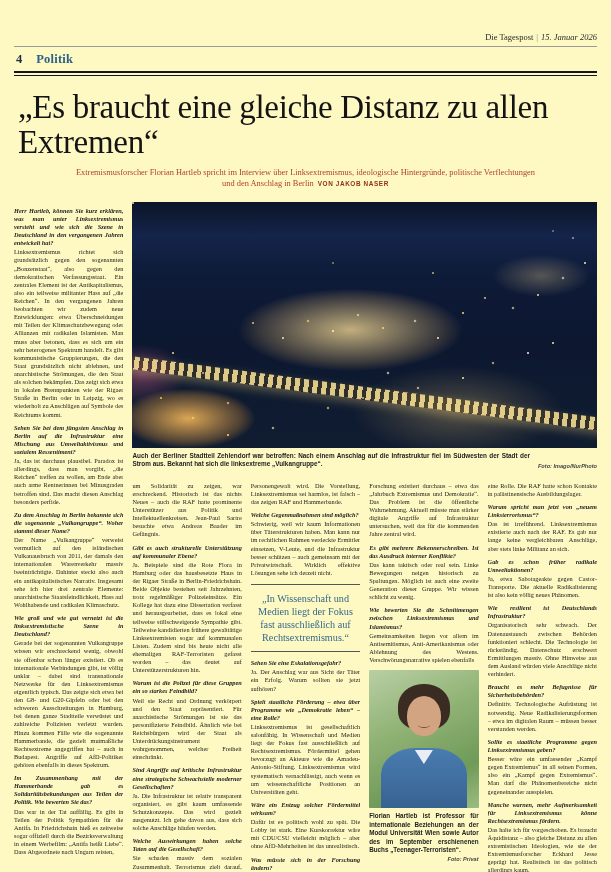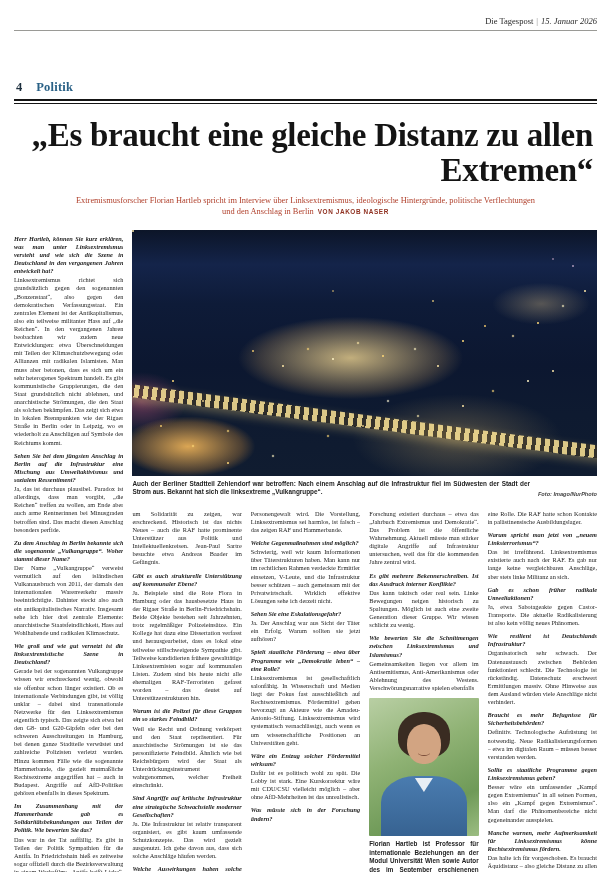--- a/index.html
+++ b/index.html
@@ -1,31 +1,31 @@
 <!DOCTYPE html>
 <html lang="de"><head>
 <meta charset="utf-8">
 <style>
   html,body{margin:0;padding:0;background:#e9e8e4;}
-  .page{position:relative;width:611px;height:872px;margin:0 auto;background:#ffffff;
-        box-sizing:border-box;padding:16px 14px 0 14px;overflow:hidden;
+  .page{position:relative;width:611px;height:872px;margin:0 auto;background:#fef9c3;
+        box-sizing:border-box;padding:32px 14px 0 14px;overflow:hidden;
         font-family:"Liberation Serif",serif;color:#1c1c1c;}
   
   .masthead{ text-align:right;font-size:8.5px;color:#2a2a2a;padding-bottom:4px;}
   .masthead .paper{font-weight:normal;}
   .masthead .sep{color:#888;margin:0 3px;}
   .masthead .date{font-style:italic;}
   .rule-thin{border-top:1px solid #9a9a96;}
   .sectionrow{display:flex;align-items:baseline;gap:14px;padding:5px 0 4px 2px;}
   .pageno{font-size:12.5px;font-weight:bold;color:#1d2f3e;}
-  .section{font-size:12.5px;font-weight:bold;color:#2a6186;letter-spacing:.2px;margin-top:44px;}
+  .section{font-size:12.5px;font-weight:bold;color:#2a6186;letter-spacing:.2px;}
   .rule-double{border-top:2.2px solid #15151 5;border-top:2.2px solid #151515;height:2px;border-bottom:.8px solid #151515;}
   
-  .headline{margin:14px auto 6px auto;max-width:575px;text-align:right;
-            font-size:33px;line-height:1.07;font-weight:700;color:#141414;letter-spacing:-.3px;}
+  .headline{margin:14px auto 6px auto;max-width:575px;text-align:left;
+            font-size:33px;line-height:1.07;font-weight:400;color:#141414;letter-spacing:-.3px;}
   .dek{max-width:470px;margin:6px auto 0 auto;text-align:center;
        font-size:8.4px;line-height:1.38;color:#b0402c;}
   .byline{font-family:"Liberation Sans",sans-serif;font-weight:bold;font-size:6.4px;
           letter-spacing:.6px;color:#8f3020;margin-left:4px;}
   
   .main{display:grid;grid-template-columns:repeat(5,1fr);column-gap:9px;
         grid-template-rows:280px auto;margin-top:12px;}
   .cell{overflow:hidden;}
   .col1{grid-column:1;grid-row:1 / 3;}
   .photocell{grid-column:2 / 6;grid-row:1;}
@@ -129,20 +129,21 @@
         <div class="blk a">Weil sie Recht und Ordnung verkörpert und den Staat repräsentiert. Für anarchistische Strömungen ist sie das personifizierte Feindbild. Ähnlich wie bei Reichsbürgern wird der Staat als Unterdrückungsinstrument wahrgenommen, welcher Freiheit einschränkt.</div>
         <div class="blk q">Sind Angriffe auf kritische Infrastruktur eine strategische Schwachstelle moderner Gesellschaften?</div>
         <div class="blk a">Ja. Die Infrastruktur ist relativ transparent organisiert, es gibt kaum umfassende Schutzkonzepte. Das wird gezielt ausgenutzt. Ich gehe davon aus, dass sich solche Anschläge häufen werden.</div>
         <div class="blk q">Welche Auswirkungen haben solche Taten auf die Gesellschaft?</div>
         <div class="blk a">Sie schaden massiv dem sozialen Zusammenhalt. Terrorismus zielt darauf, Angst und Schrecken zu verbreiten, auch mit einer Kommunikationsstrategie. Zudem besteht die Gefahr, dass aus Sachgewalt</div>
       </div>
     <div class="cell row2">
         <div class="blk a">Personengewalt wird. Die Vorstellung, Linksextremismus sei harmlos, ist falsch – das zeigen RAF und Hammerbande.</div>
         <div class="blk q">Welche Gegenmaßnahmen sind möglich?</div>
         <div class="blk a">Schwierig, weil wir kaum Informationen über Täterstrukturen haben. Man kann nur im rechtlichen Rahmen verdeckte Ermittler einsetzen, V-Leute, und die Infrastruktur besser schützen – auch gemeinsam mit der Privatwirtschaft. Wirklich effektive Lösungen sehe ich derzeit nicht.</div>
+        <div class="blk quote">„In Wissenschaft und Medien liegt der Fokus fast ausschließlich auf Rechtsextremismus.“</div>
         <div class="blk q">Sehen Sie eine Eskalationsgefahr?</div>
         <div class="blk a">Ja. Der Anschlag war aus Sicht der Täter ein Erfolg. Warum sollten sie jetzt aufhören?</div>
         <div class="blk q">Spielt staatliche Förderung – etwa über Programme wie „Demokratie leben“ – eine Rolle?</div>
         <div class="blk a">Linksextremismus ist gesellschaftlich salonfähig. In Wissenschaft und Medien liegt der Fokus fast ausschließlich auf Rechtsextremismus. Fördermittel gehen bevorzugt an Akteure wie die Amadeu-Antonio-Stiftung. Linksextremismus wird systematisch vernachlässigt, auch wenn es um wissenschaftliche Positionen an Universitäten geht.</div>
         <div class="blk q">Wäre ein Entzug solcher Fördermittel wirksam?</div>
         <div class="blk a">Dafür ist es politisch wohl zu spät. Die Lobby ist stark. Eine Kurskorrektur wäre mit CDU/CSU vielleicht möglich – aber ohne AfD-Mehrheiten ist das unrealistisch.</div>
         <div class="blk q">Was müsste sich in der Forschung ändern?</div>
       </div>
 
     <div class="cell row2">

